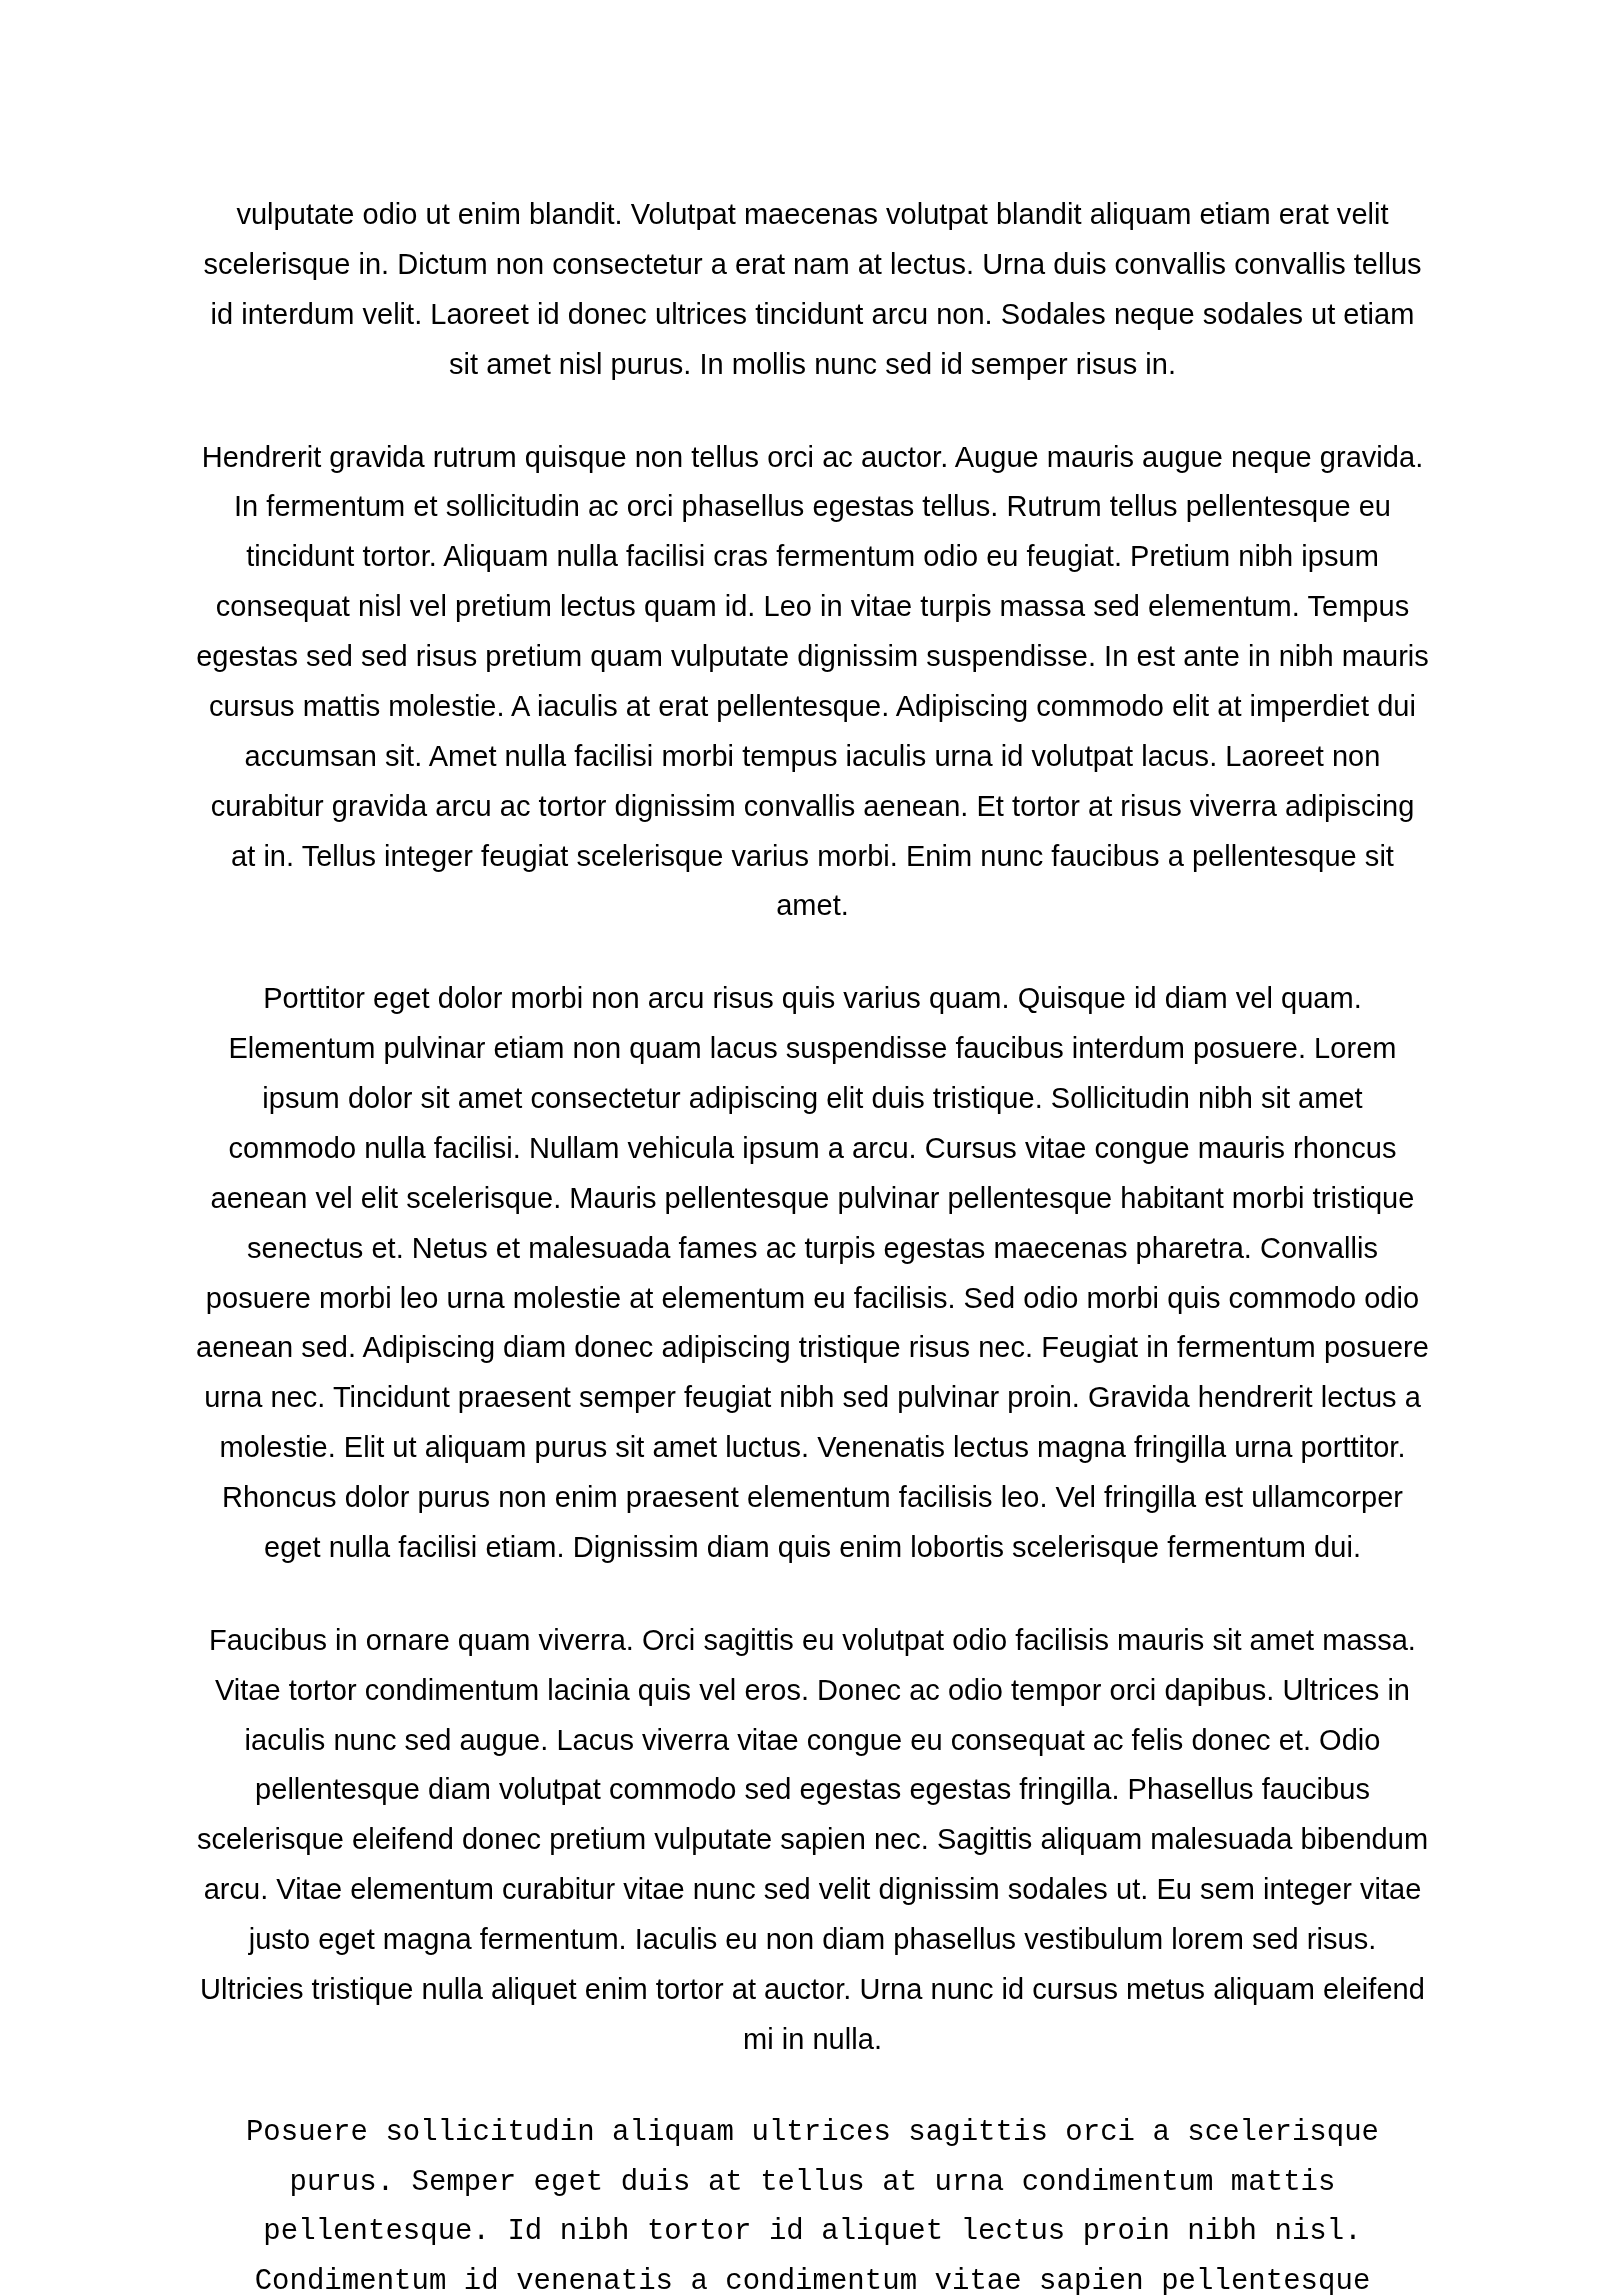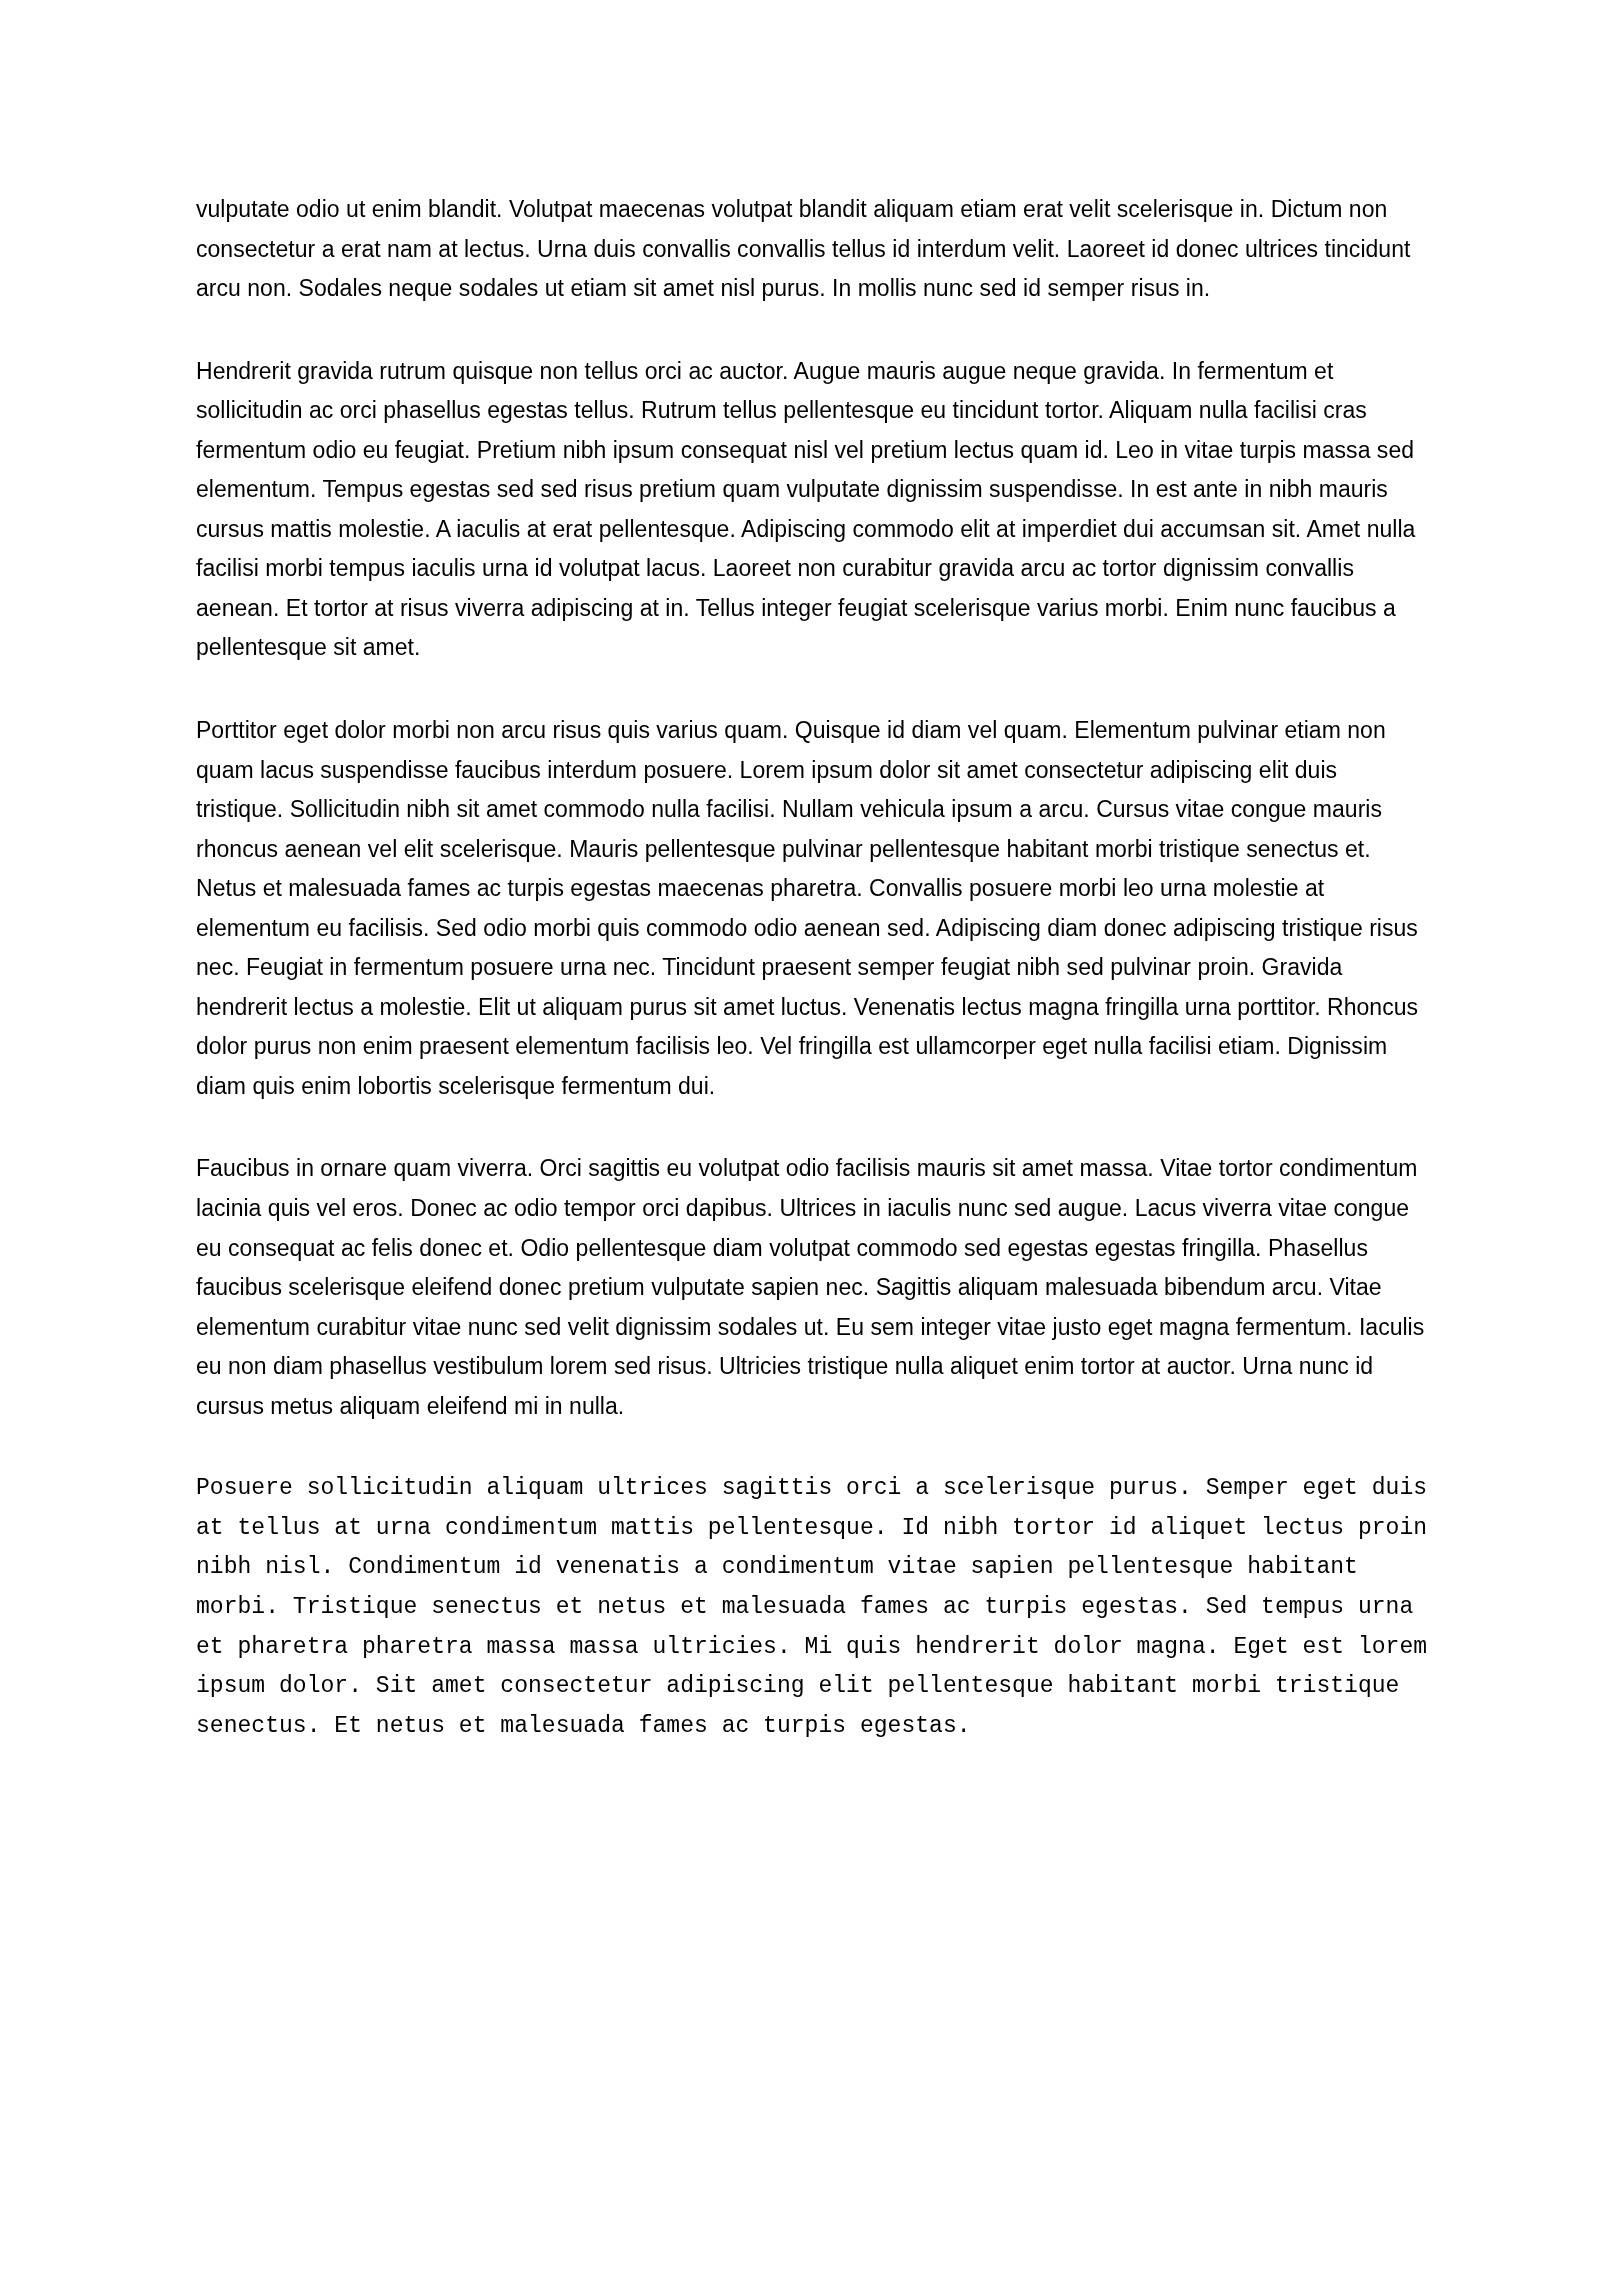--- a/index.html
+++ b/index.html
@@ -19,24 +19,24 @@
     overflow: hidden;
   }
   .content {
     position: absolute;
     left: 196px;
     top: 190px;
     width: 1233px;
   }
   .para {
     font-family: "Liberation Sans", sans-serif;
-    font-size: 23px;
+    font-size: 29px;
     line-height: 1.72;
     color: #000000;
-    text-align: left;
+    text-align: center;
     margin: 0 0 43px 0;
     letter-spacing: 0.03px;
   }
   .para:last-child {
     margin-bottom: 0;
     font-family: Liberation Mono, monospace;
   }
 </style>
 </head>
 <body>

